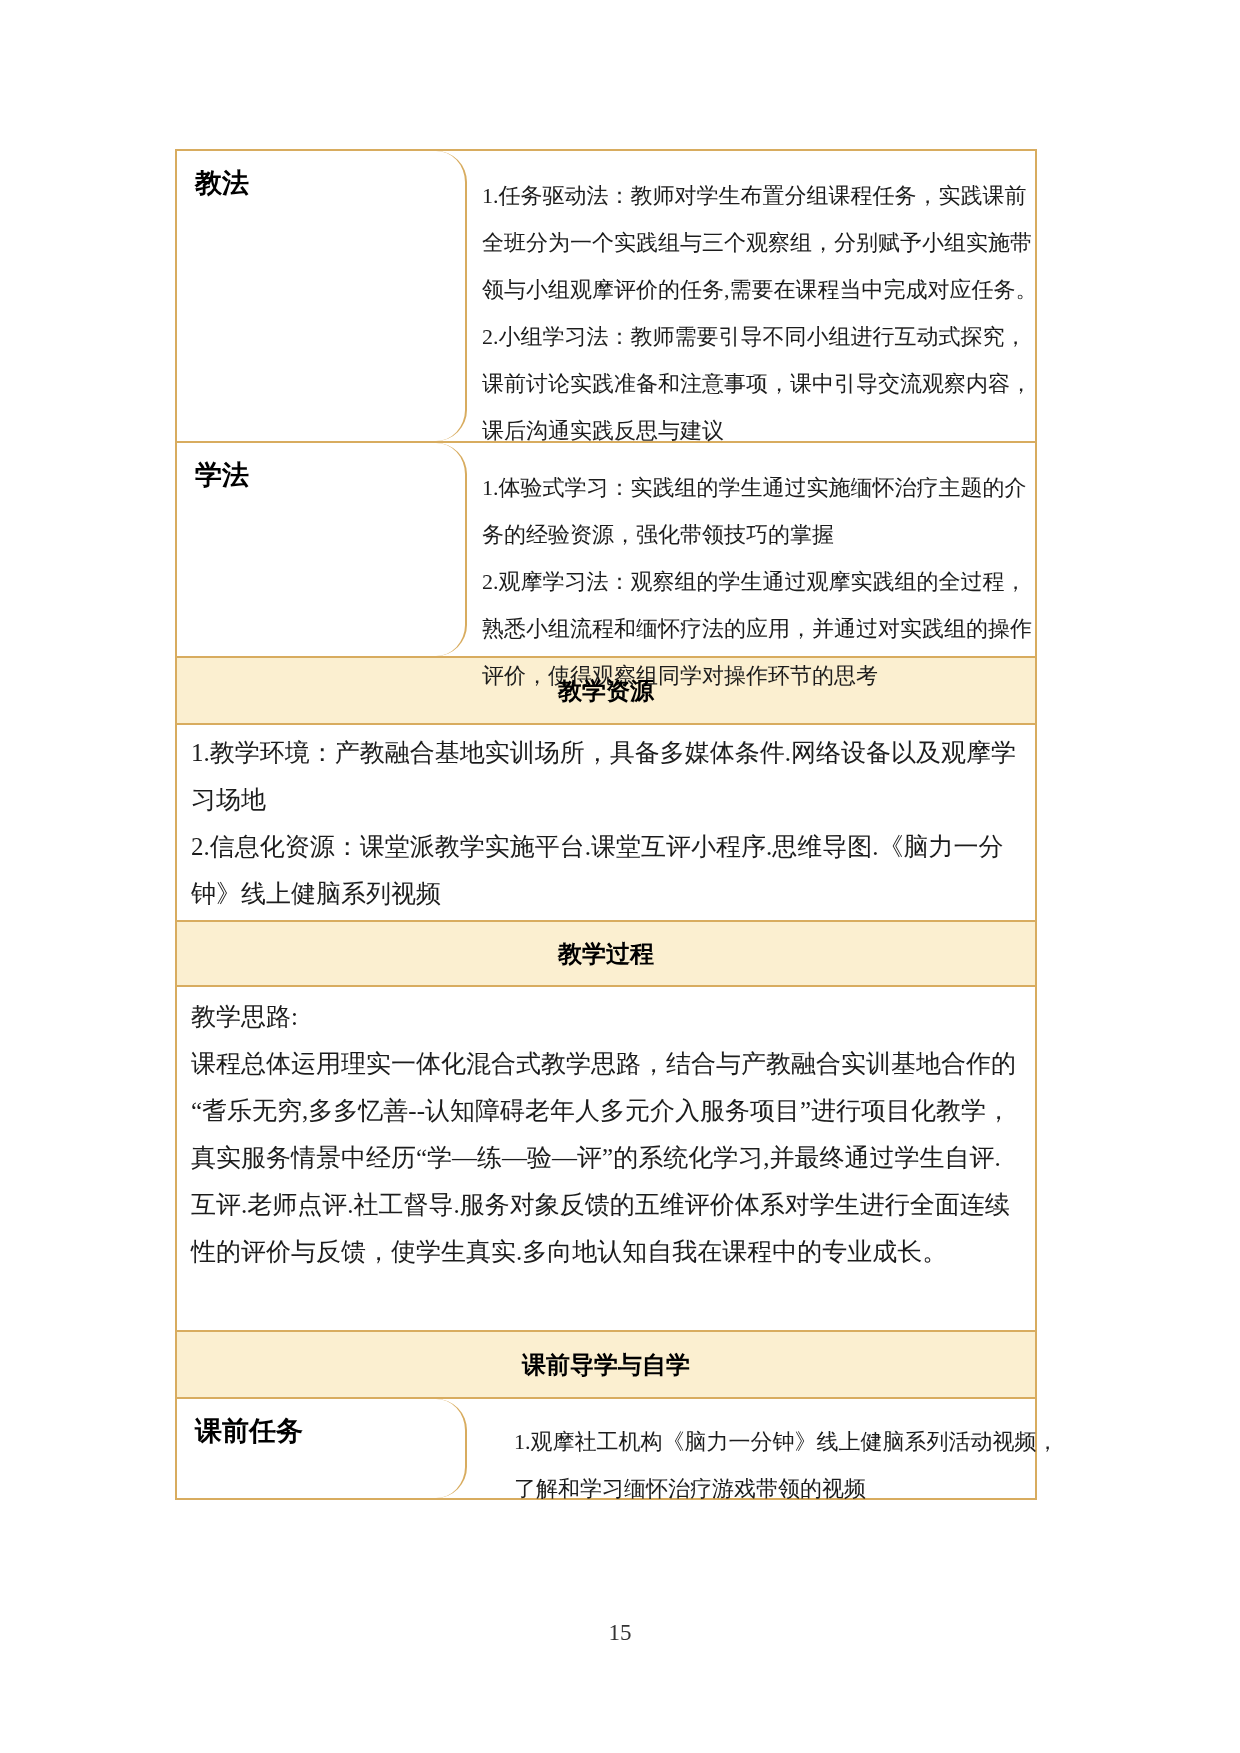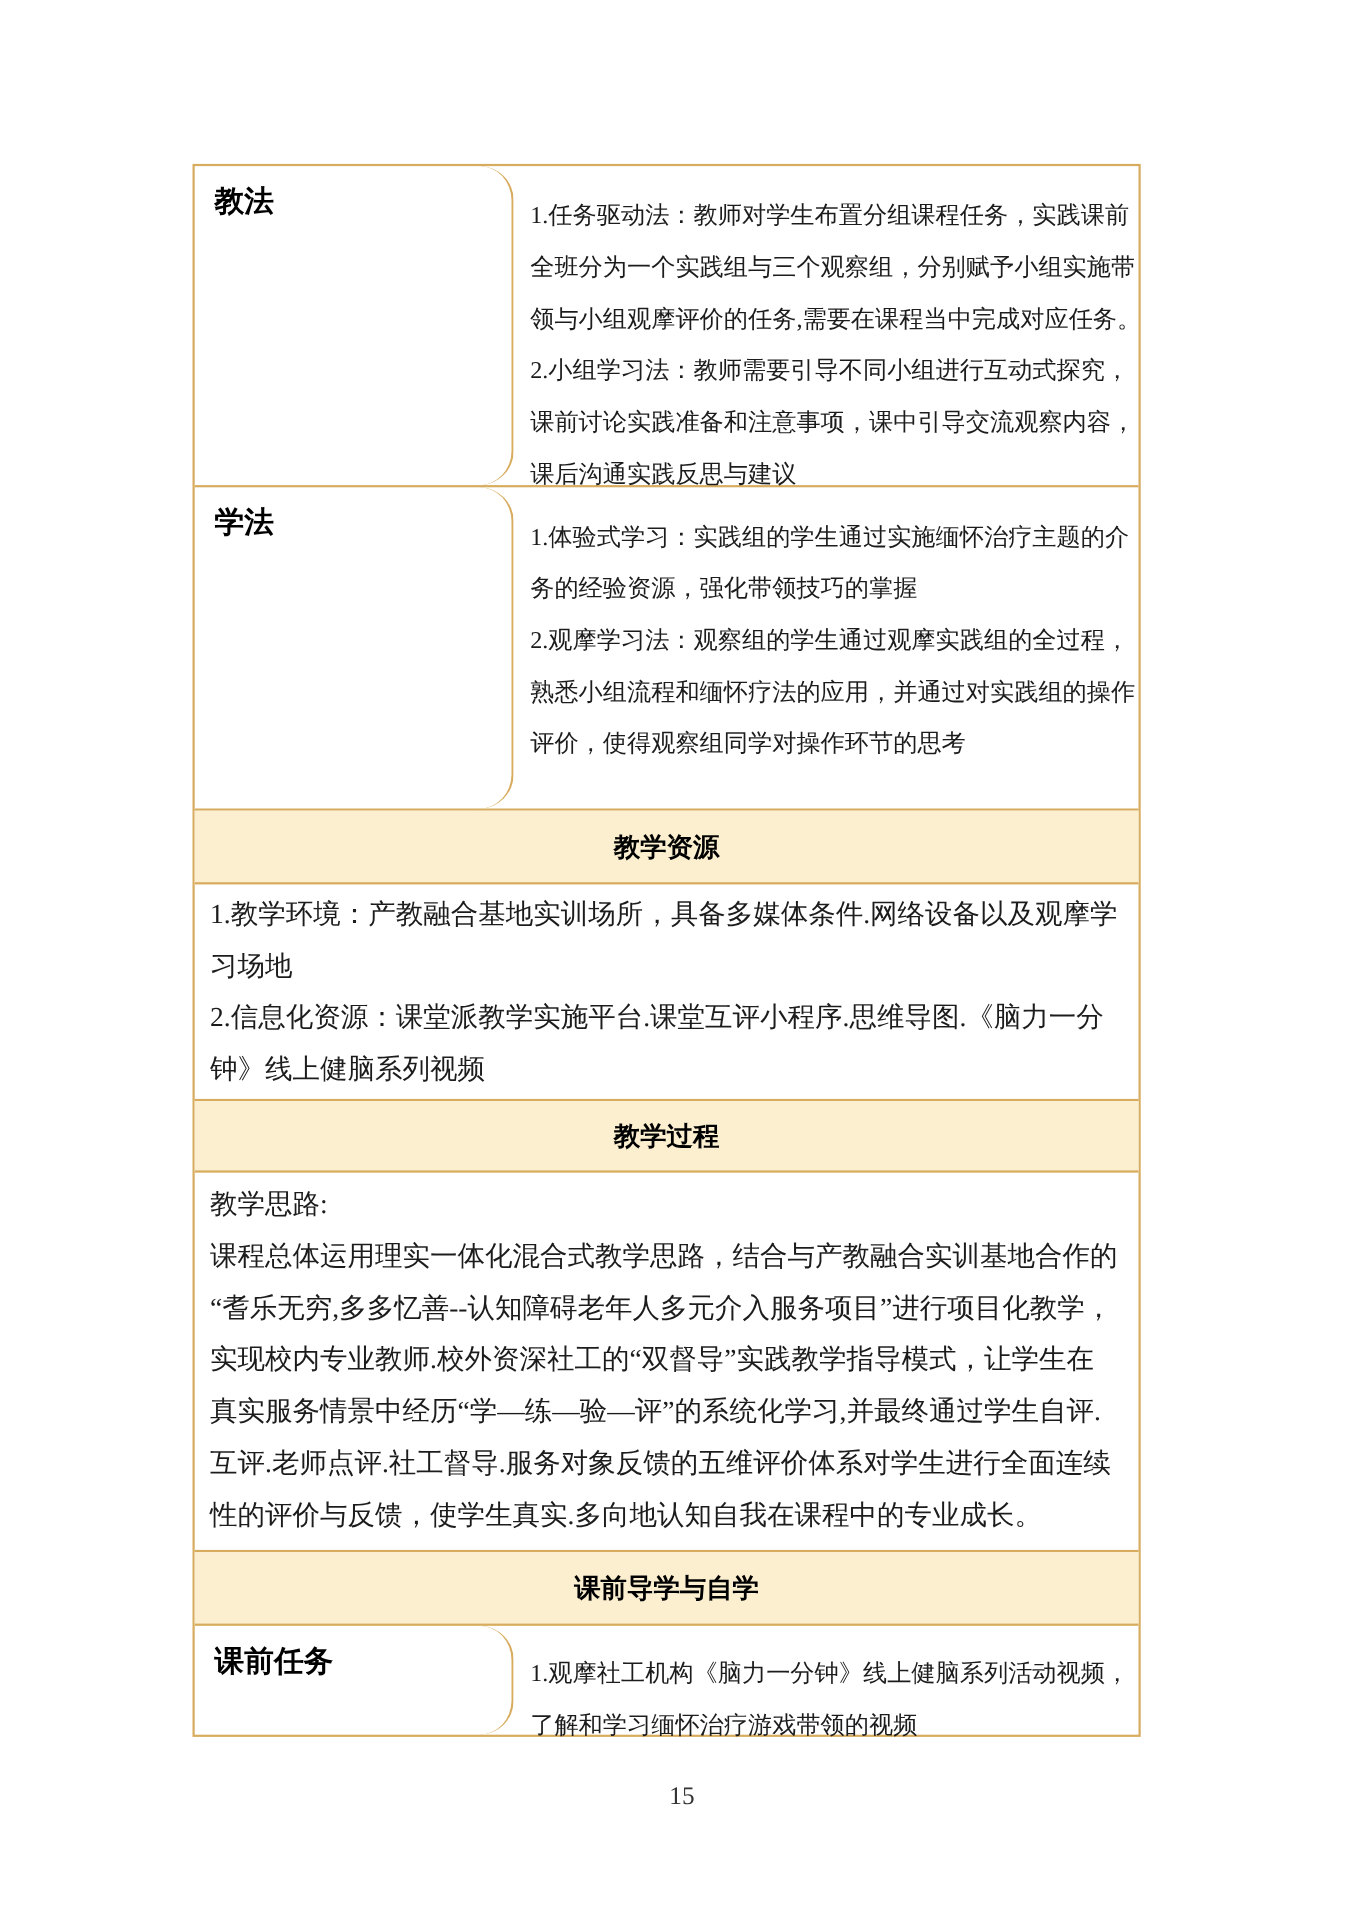--- a/index.html
+++ b/index.html
@@ -24,41 +24,41 @@
     top:149px;
     width:862px;
     border:2px solid var(--border);
     background:#ffffff;
   }
   .row{
     display:flex;
     width:100%;
     border-bottom:2px solid var(--border);
   }
-  .row:last-child{border-bottom:none;}
+  .row:last-child{border-bottom:none;gap:32px;}
   .row-label-content .cell-label{
     width:290px;
     flex:0 0 290px;
     border-right:2px solid var(--border);
     padding:14px 10px 0 18px;
     font-family:"Liberation Sans","DejaVu Sans",sans-serif;
     font-weight:bold;
     font-size:27px;
     color:#000;
     border-radius:31px;
   }
   .row-label-content .cell-content{
     flex:1;
     padding:6px 12px 0 15px;
     font-size:22px;
     line-height:47px;
     margin-top:15px;
   }
   .row-0{height:292px;}
-  .row-1{height:294px;}
+  .row-1{height:215px;}
   .row-h1{height:67px;}
   .row-c1{height:197px;}
   .row-h2{height:65px;}
   .row-c2{height:345px;}
   .row-h3{height:67px;}
   .row-7{height:99px;}
   .section-header{
     display:flex;
     align-items:center;
     justify-content:center;
@@ -137,21 +137,20 @@
 
     <div class="row section-header row-h2">
       <div class="title">教学过程</div>
     </div>
 
     <div class="row row-content row-c2">
       <div class="cell-full">
         <div class="tline">教学思路:</div>
         <div class="tline">课程总体运用理实一体化混合式教学思路，结合与产教融合实训基地合作的</div>
         <div class="tline">“耆乐无穷,多多忆善--认知障碍老年人多元介入服务项目”进行项目化教学，</div>
-        <div class="tline">实现校内专业教师.校外资深社工的“双督导”实践教学指导模式，让学生在</div>
         <div class="tline">真实服务情景中经历“学—练—验—评”的系统化学习,并最终通过学生自评.</div>
         <div class="tline">互评.老师点评.社工督导.服务对象反馈的五维评价体系对学生进行全面连续</div>
         <div class="tline">性的评价与反馈，使学生真实.多向地认知自我在课程中的专业成长。</div>
       </div>
     </div>
 
     <div class="row section-header row-h3">
       <div class="title">课前导学与自学</div>
     </div>
 

